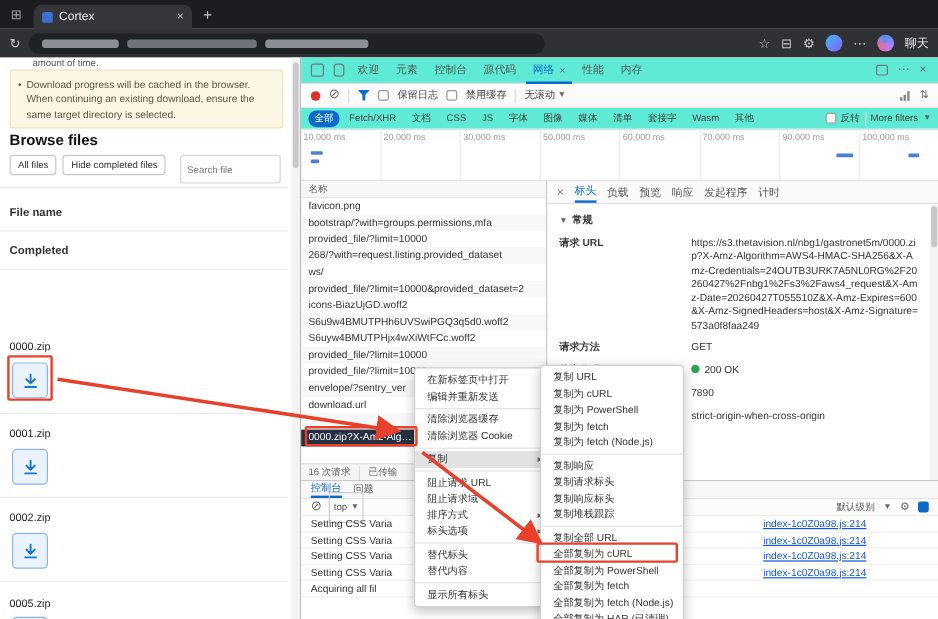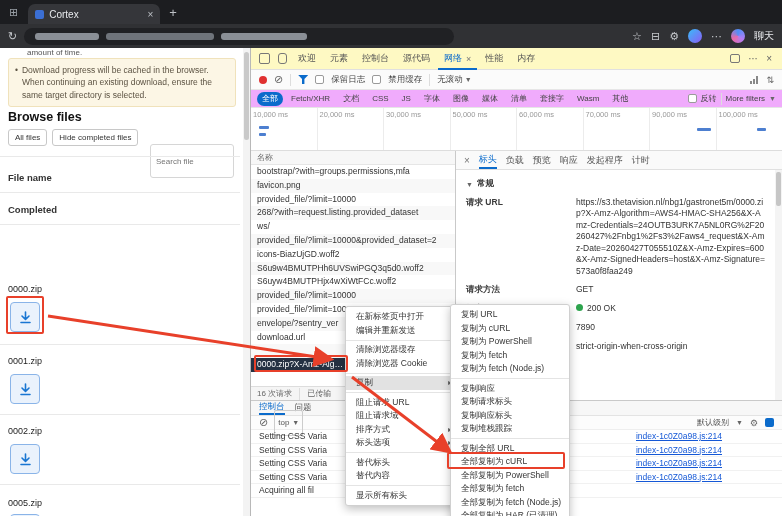--- a/index.html
+++ b/index.html
@@ -28,29 +28,29 @@
 
   
   .webpage{position:absolute;left:0;top:48px;width:250px;bottom:0;background:#fff;}
   .page-scrollbar{position:absolute;right:0;top:0;width:7px;bottom:0;background:#f3f3f3;}
   .page-thumb{position:absolute;right:1px;top:4px;width:5px;height:88px;background:#c9c9c9;border-radius:3px;}
   .clip-line{position:absolute;left:27px;top:0;font-size:8px;color:#555;}
   .note{position:absolute;left:8px;top:10px;width:228px;box-sizing:border-box;background:#fcf6e5;border:1px solid #f0e2bb;border-radius:3px;padding:5px 7px 5px 6px;display:flex;gap:4px;font-size:8.5px;line-height:1.45;color:#5c5343;}
   .page-title{position:absolute;left:8px;top:62px;font-size:12.5px;font-weight:bold;color:#111;}
   .btn-row{position:absolute;left:8px;top:81px;display:flex;gap:5px;}
   .pbtn{border:1px solid #c8c8c8;border-radius:3px;background:#fff;font-size:8px;color:#333;padding:3px 6px;white-space:nowrap;}
-  .search{position:absolute;left:150px;top:96px;width:84px;height:34px;border:1px solid #d6d6d6;border-radius:3px;font-size:8px;color:#999;padding:0 5px;box-sizing:border-box;background:#fff;font-family:inherit;}
+  .search{position:absolute;left:150px;top:81px;width:84px;height:24px;border:1px solid #d6d6d6;border-radius:3px;font-size:8px;color:#999;padding:0 5px;box-sizing:border-box;background:#fff;font-family:inherit;}
   .hr{position:absolute;left:0;width:240px;height:1px;background:#e9e9e9;}
   .colhead{position:absolute;left:8px;font-size:9.5px;font-weight:600;color:#333;}
   .fname{position:absolute;left:8px;font-size:9px;color:#222;}
   .dlbtn{position:absolute;left:10px;width:30px;height:30px;background:#eaf2fc;border:1.5px solid #8ab4e8;border-radius:4px;display:flex;align-items:center;justify-content:center;box-sizing:border-box;}
 
   
   .devtools{position:absolute;left:250px;top:48px;right:0;bottom:0;border-left:1px solid #b8b8b8;background:#fff;font-size:9px;color:#333;box-sizing:border-box;}
-  .dt-tabbar{position:absolute;left:0;right:0;top:0;height:22px;background:#fef9c3;border-bottom:1px solid #e0e0e0;display:flex;align-items:center;padding:0 5px;gap:2px;box-sizing:border-box;}
+  .dt-tabbar{position:absolute;left:0;right:0;top:0;height:22px;background:#5eead4;border-bottom:1px solid #e0e0e0;display:flex;align-items:center;padding:0 5px;gap:2px;box-sizing:border-box;}
   .lead-ic{width:11px;height:11px;border:1.2px solid #777;border-radius:2px;margin:0 3px;box-sizing:border-box;}
   .lead-ic.device{border-radius:3px;width:9px;}
   .dt-tab{padding:0 6px;height:22px;display:flex;align-items:center;gap:3px;color:#555;font-size:9px;box-sizing:border-box;}
   .dt-tab.active{color:#0b6bcb;box-shadow:inset 0 -2px 0 #0b6bcb;}
   .tclose{color:#777;font-size:9px;margin-left:1px;}
   .dt-tabbar-right{margin-left:auto;display:flex;align-items:center;gap:8px;color:#666;font-size:10px;padding-right:5px;}
   .dock-ic{width:10px;height:9px;border:1.2px solid #777;border-radius:2px;box-sizing:border-box;}
 
   .dt-toolbar{position:absolute;left:0;right:0;top:22px;height:20px;background:#fbfbfb;border-bottom:1px solid #e6e6e6;display:flex;align-items:center;gap:7px;padding:0 8px;box-sizing:border-box;}
   .rec{width:8px;height:8px;border-radius:50%;background:#e03131;}
@@ -59,21 +59,21 @@
   .funnel{width:10px;height:9px;background:#0b6bcb;clip-path:polygon(0 0,100% 0,62% 45%,62% 100%,38% 100%,38% 45%);}
   .chk{width:9px;height:9px;border:1px solid #9a9a9a;border-radius:2px;background:#fff;box-sizing:border-box;flex:0 0 auto;}
   .tlabel{color:#444;font-size:8.5px;white-space:nowrap;}
   .throttle{display:flex;align-items:center;gap:2px;color:#444;font-size:8.5px;}
   .caret{font-size:7px;color:#666;}
   .tb-icons{margin-left:auto;display:flex;align-items:center;gap:8px;color:#666;}
   .bars{display:flex;align-items:flex-end;gap:1px;height:8px;}
   .bars i{width:2px;background:#888;display:block;}
   .b1{height:3px;}.b2{height:5px;}.b3{height:8px;}
 
-  .dt-chips{position:absolute;left:0;right:0;top:42px;height:18px;border-bottom:1px solid #e6e6e6;display:flex;align-items:center;gap:3px;padding:0 6px;background:#f0abfc;box-sizing:border-box;}
+  .dt-chips{position:absolute;left:0;right:0;top:42px;height:18px;border-bottom:1px solid #e6e6e6;display:flex;align-items:center;gap:3px;padding:0 6px;background:#5eead4;box-sizing:border-box;}
   .chip{font-size:8px;color:#444;padding:1.5px 5px;border-radius:8px;white-space:nowrap;}
   .chip.active{background:#0b6bcb;color:#fff;}
   .chips-right{margin-left:auto;display:flex;align-items:center;gap:4px;font-size:8px;color:#444;white-space:nowrap;}
 
   .dt-timeline{position:absolute;left:0;right:0;top:60px;height:43px;border-bottom:1px solid #ddd;box-sizing:border-box;}
   .tl-cells{display:flex;height:100%;}
   .tl-cell{flex:1;border-left:1px solid #ececec;position:relative;}
   .tl-cell:first-child{border-left:none;}
   .tl-label{position:absolute;left:2px;top:2px;font-size:7.5px;color:#999;white-space:nowrap;}
   .tlm{position:absolute;background:#4d7fd0;height:3px;border-radius:1px;}
@@ -323,22 +323,22 @@
       <div class="tlm" style="left:8px;top:18px;width:10px;"></div>
       <div class="tlm" style="left:8px;top:25px;width:7px;"></div>
       <div class="tlm" style="left:446px;top:20px;width:14px;"></div>
       <div class="tlm" style="left:506px;top:20px;width:9px;"></div>
     </div>
 
     <div class="dt-main">
       <div class="req-list">
         <div class="req-head">名称</div>
         <div class="req-rows">
+          <div class="req-row">favicon.png</div>
           <div class="req-row">bootstrap/?with=groups.permissions,mfa</div>
-          <div class="req-row">favicon.png</div>
           <div class="req-row">provided_file/?limit=10000</div>
           <div class="req-row">268/?with=request.listing.provided_dataset</div>
           <div class="req-row">ws/</div>
           <div class="req-row">provided_file/?limit=10000&amp;provided_dataset=2</div>
           <div class="req-row">icons-BiazUjGD.woff2</div>
           <div class="req-row">S6u9w4BMUTPHh6UVSwiPGQ3q5d0.woff2</div>
           <div class="req-row">S6uyw4BMUTPHjx4wXiWtFCc.woff2</div>
           <div class="req-row">provided_file/?limit=10000</div>
           <div class="req-row">provided_file/?limit=10000</div>
           <div class="req-row">envelope/?sentry_ver</div>

